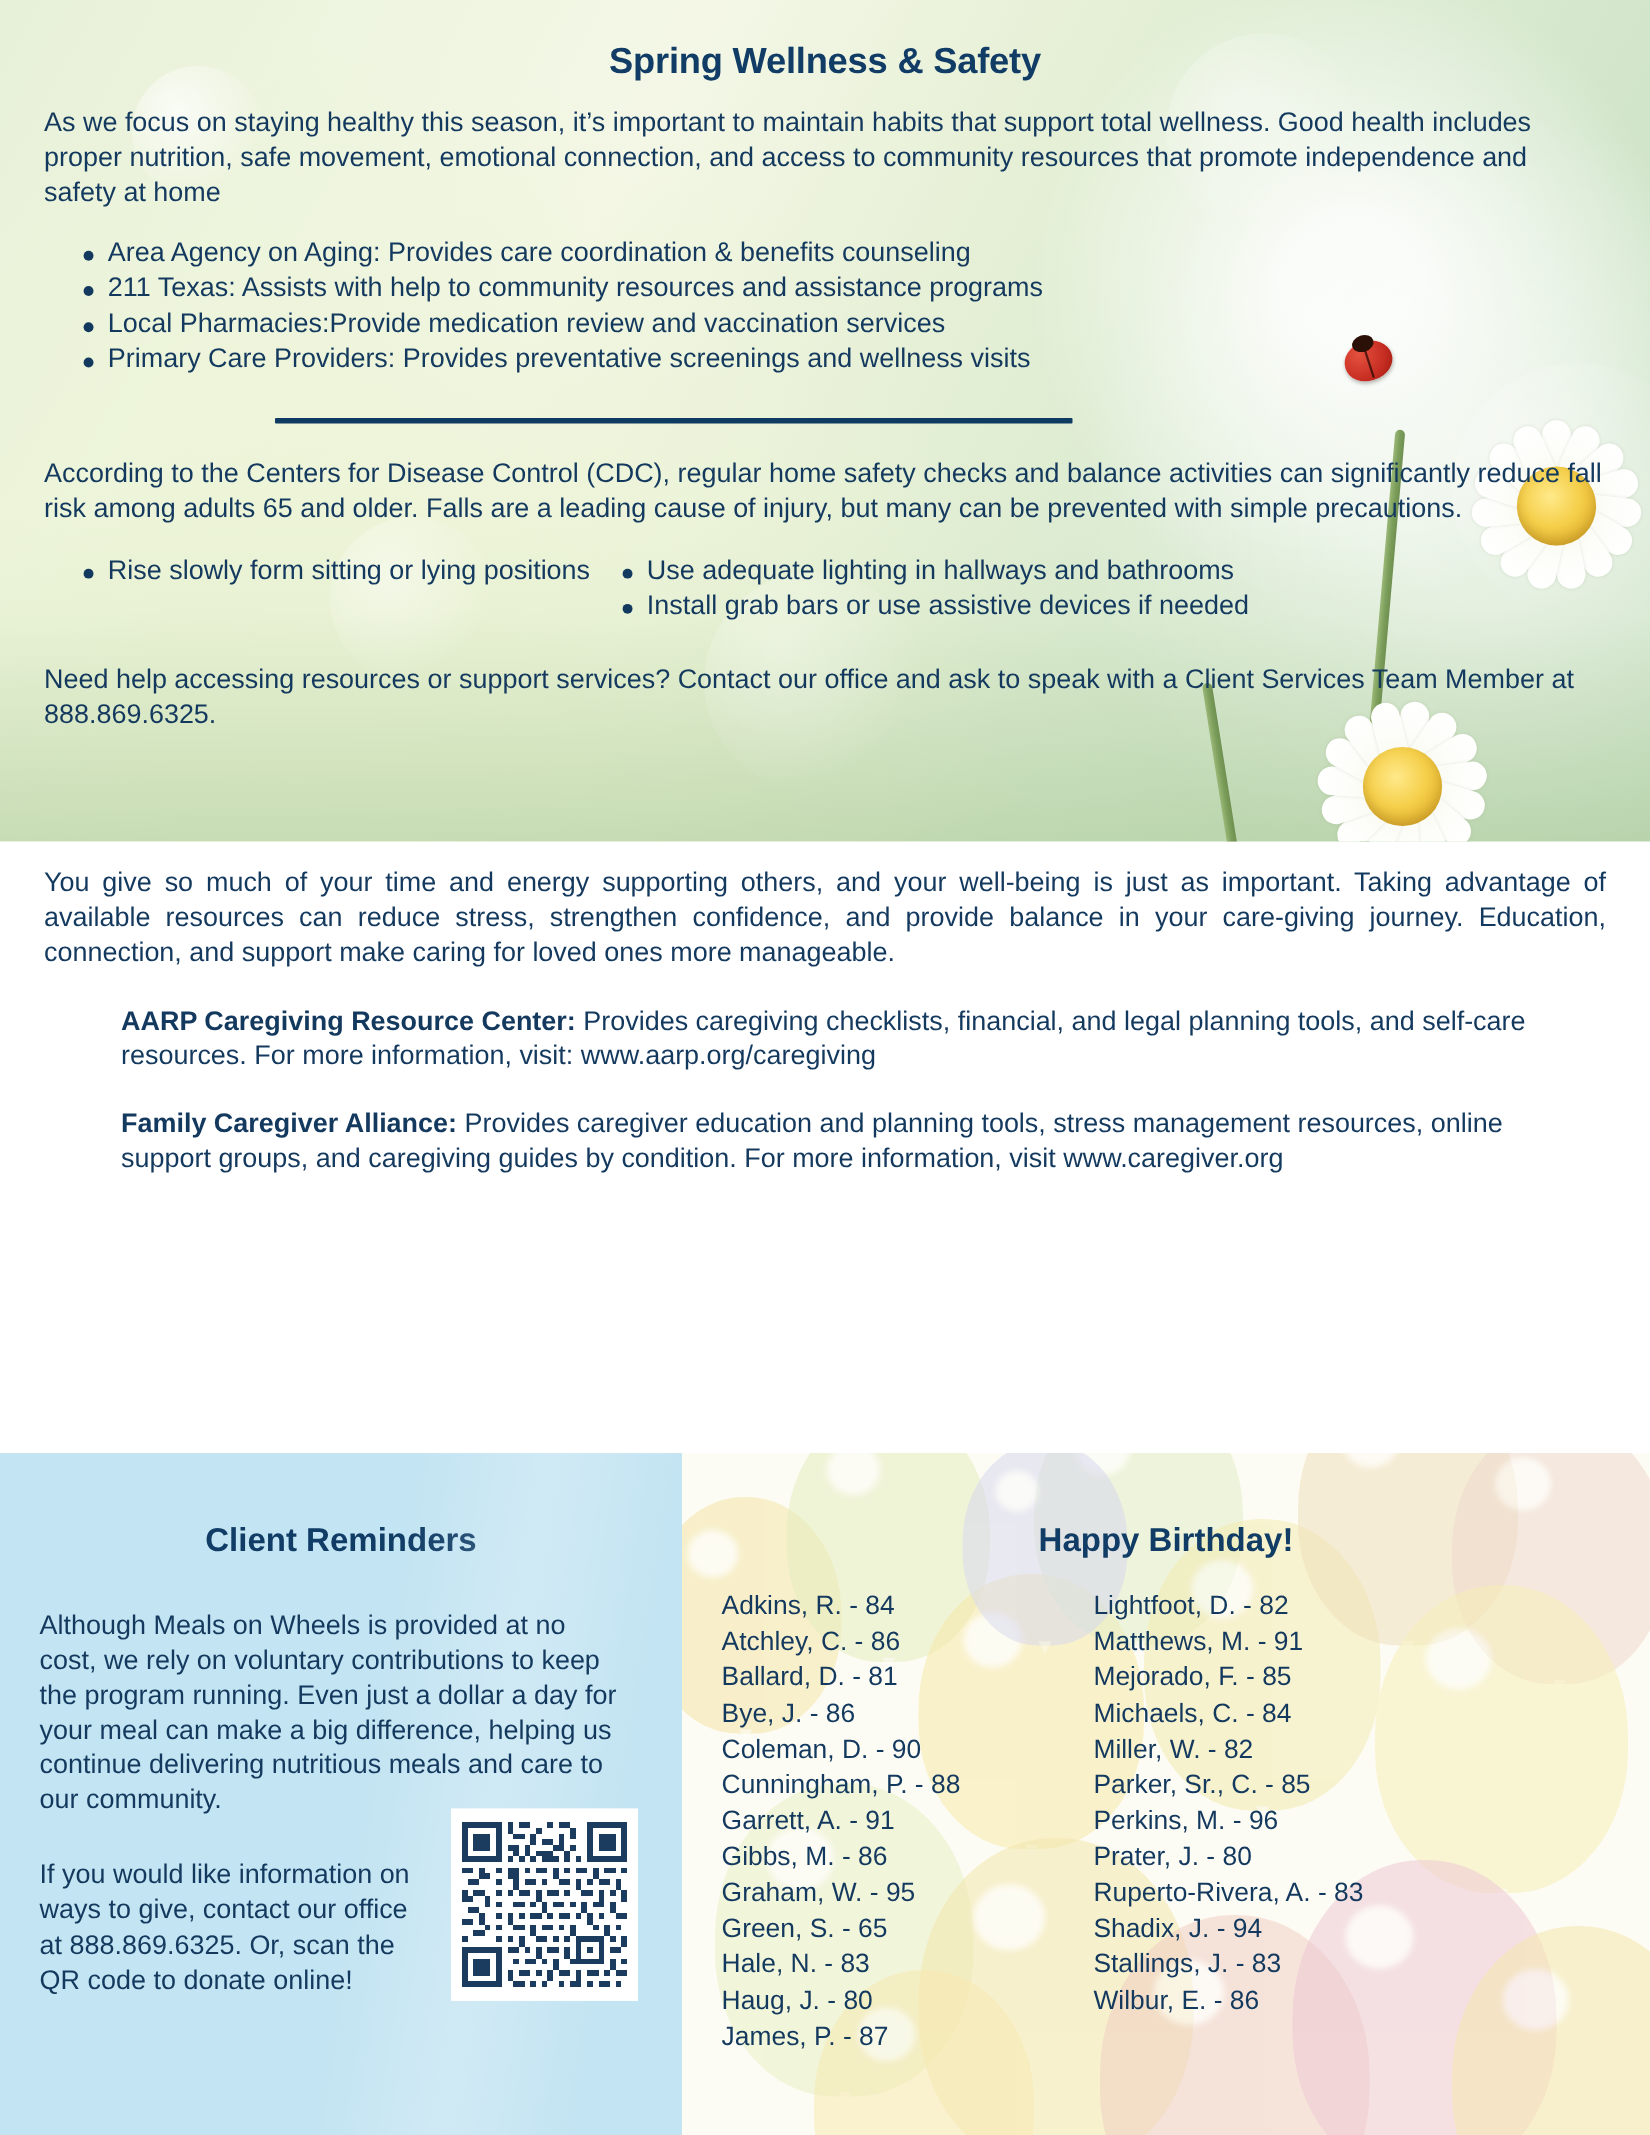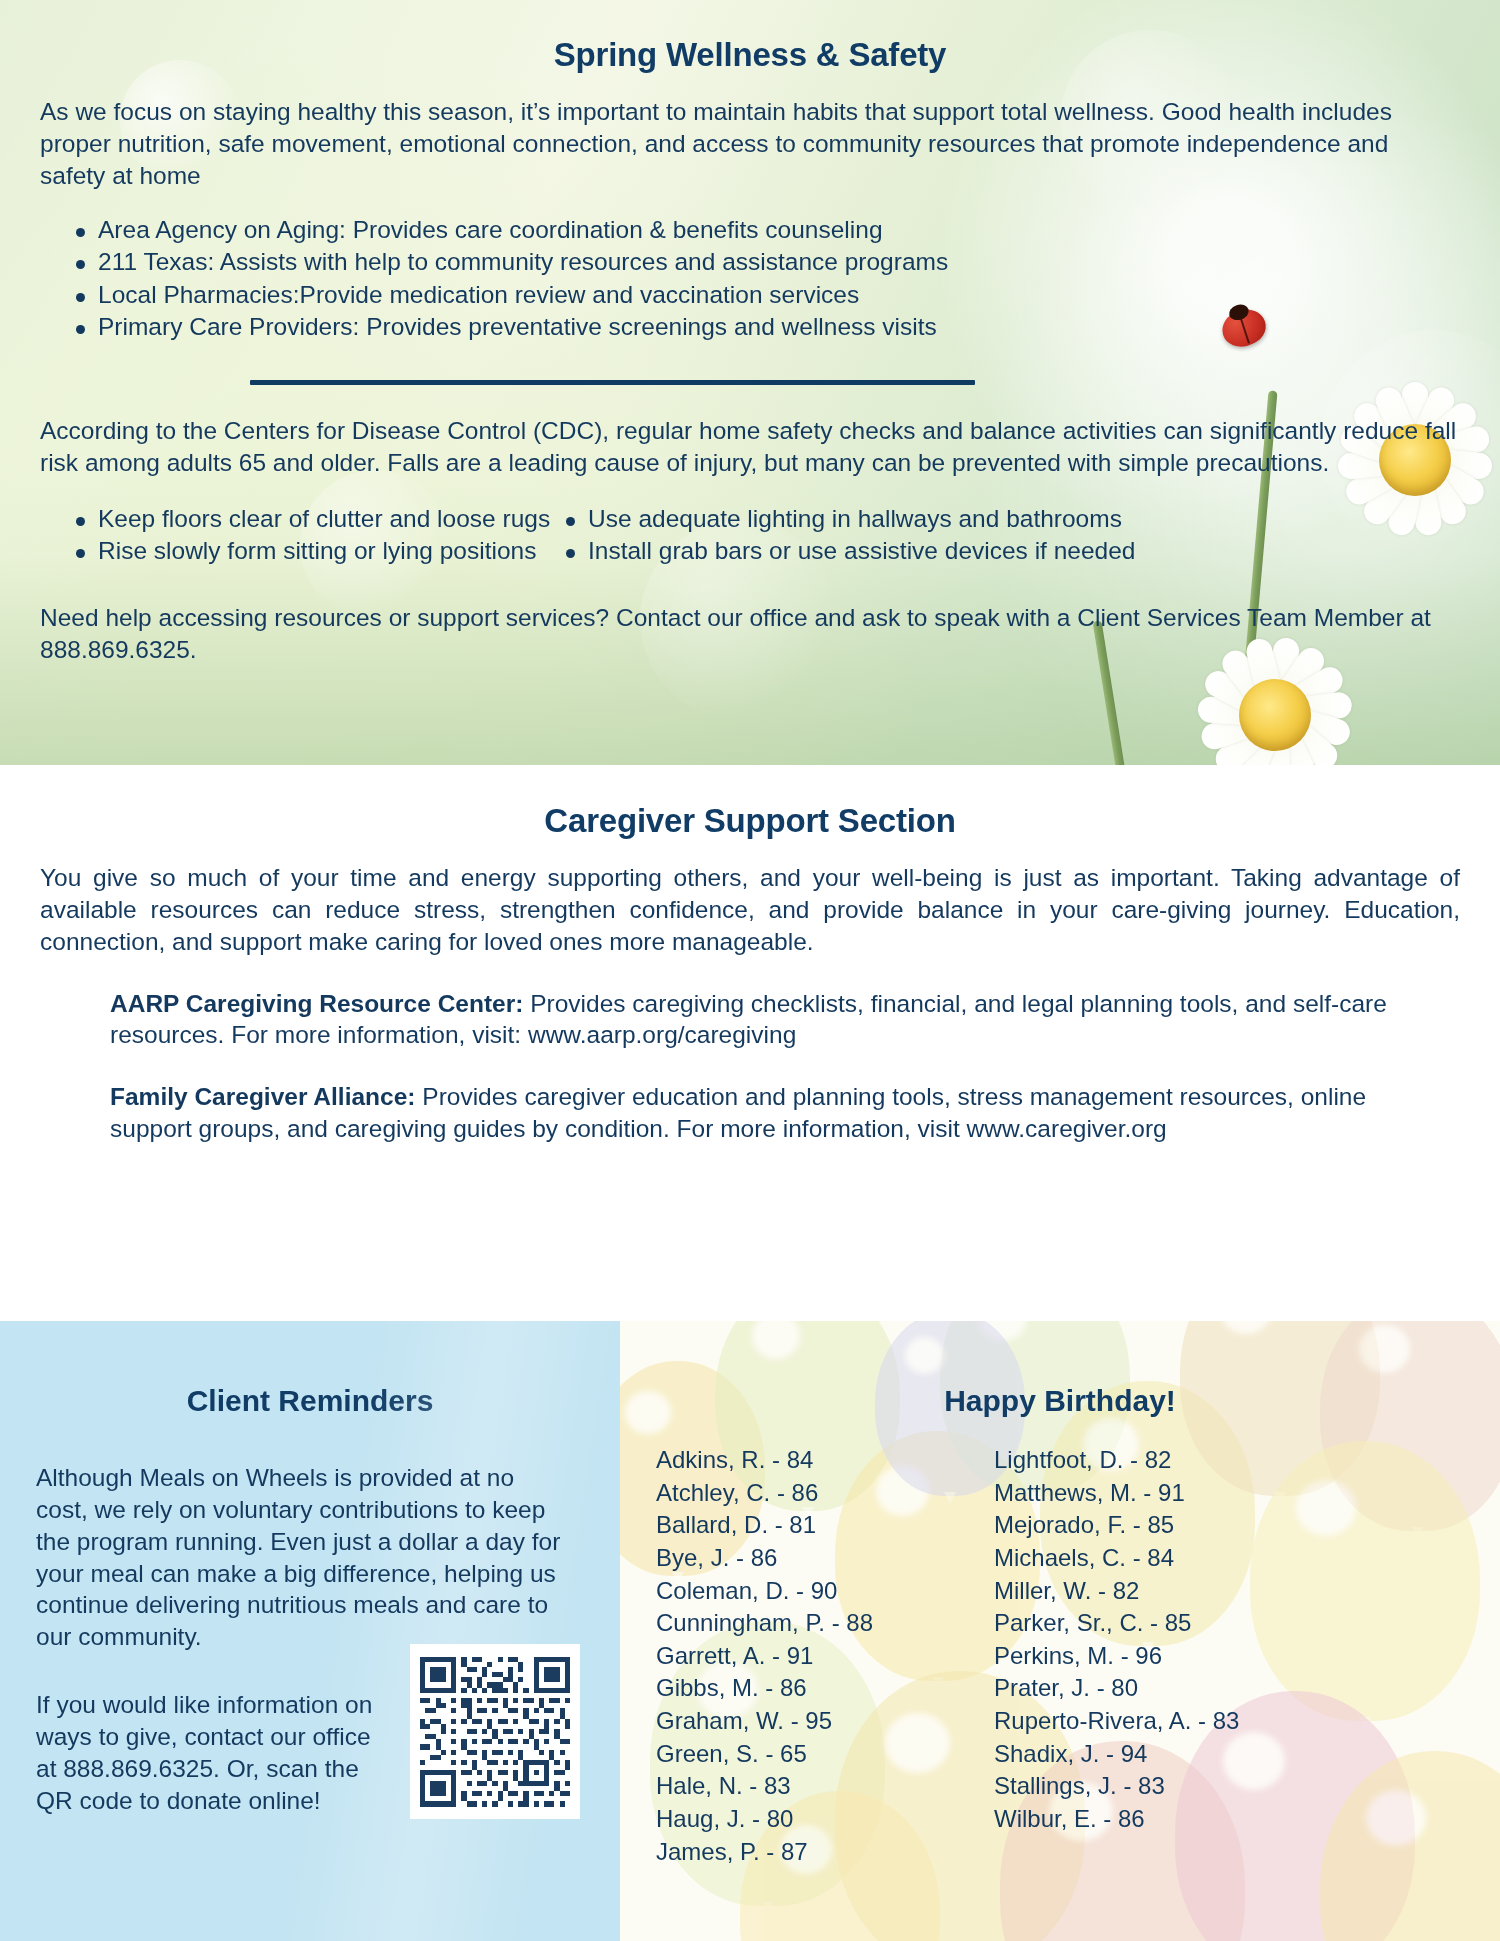--- a/index.html
+++ b/index.html
@@ -202,36 +202,34 @@
         <li>Local Pharmacies:Provide medication review and vaccination services</li>
         <li>Primary Care Providers: Provides preventative screenings and wellness visits</li>
       </ul>
 
       <div class="rule" style="width:725px; margin-top:36px; margin-left:250px;"></div>
 
       <p class="body-text" style="margin:30px 40px 0 40px; width:1420px;">According to the Centers for Disease Control (CDC), regular home safety checks and balance activities can significantly reduce fall risk among adults 65 and older. Falls are a leading cause of injury, but many can be prevented with simple precautions.</p>
 
       <div style="display:flex; margin:24px 0 0 0;">
         <ul class="bullets" style="margin-left:70px; width:490px;">
-          <li>Keep floors clear of clutter and loose rugs</li>
           <li>Rise slowly form sitting or lying positions</li>
         </ul>
         <ul class="bullets" style="margin-left:0; width:700px;">
           <li>Use adequate lighting in hallways and bathrooms</li>
           <li>Install grab bars or use assistive devices if needed</li>
         </ul>
       </div>
 
       <p class="body-text" style="margin:34px 40px 0 40px; width:1420px;">Need help accessing resources or support services? Contact our office and ask to speak with a Client Services Team Member at 888.869.6325.</p>
     </div>
   </section>
 
   <section class="caregiver">
 
-    <h1 class="section-title" style="margin-top:37px;">Caregiver Support Section</h1>
 
     <p class="body-text" style="margin:22px 40px 0 40px; width:1420px; text-align:justify;">You give so much of your time and energy supporting others, and your well-being is just as important. Taking advantage of available resources can reduce stress, strengthen confidence, and provide balance in your care-giving journey. Education, connection, and support make caring for loved ones more manageable.</p>
 
     <p class="body-text" style="margin:30px 75px 0 110px;">
       <span class="strong">AARP Caregiving Resource Center:</span><span> Provides caregiving checklists, financial, and legal planning tools, and self-care resources. For more information, visit: www.aarp.org/caregiving</span>
     </p>
 
     <p class="body-text" style="margin:30px 75px 0 110px;">
       <span class="strong">Family Caregiver Alliance:</span><span> Provides caregiver education and planning tools, stress management resources, online support groups, and caregiving guides by condition. For more information, visit www.caregiver.org</span>
     </p>

